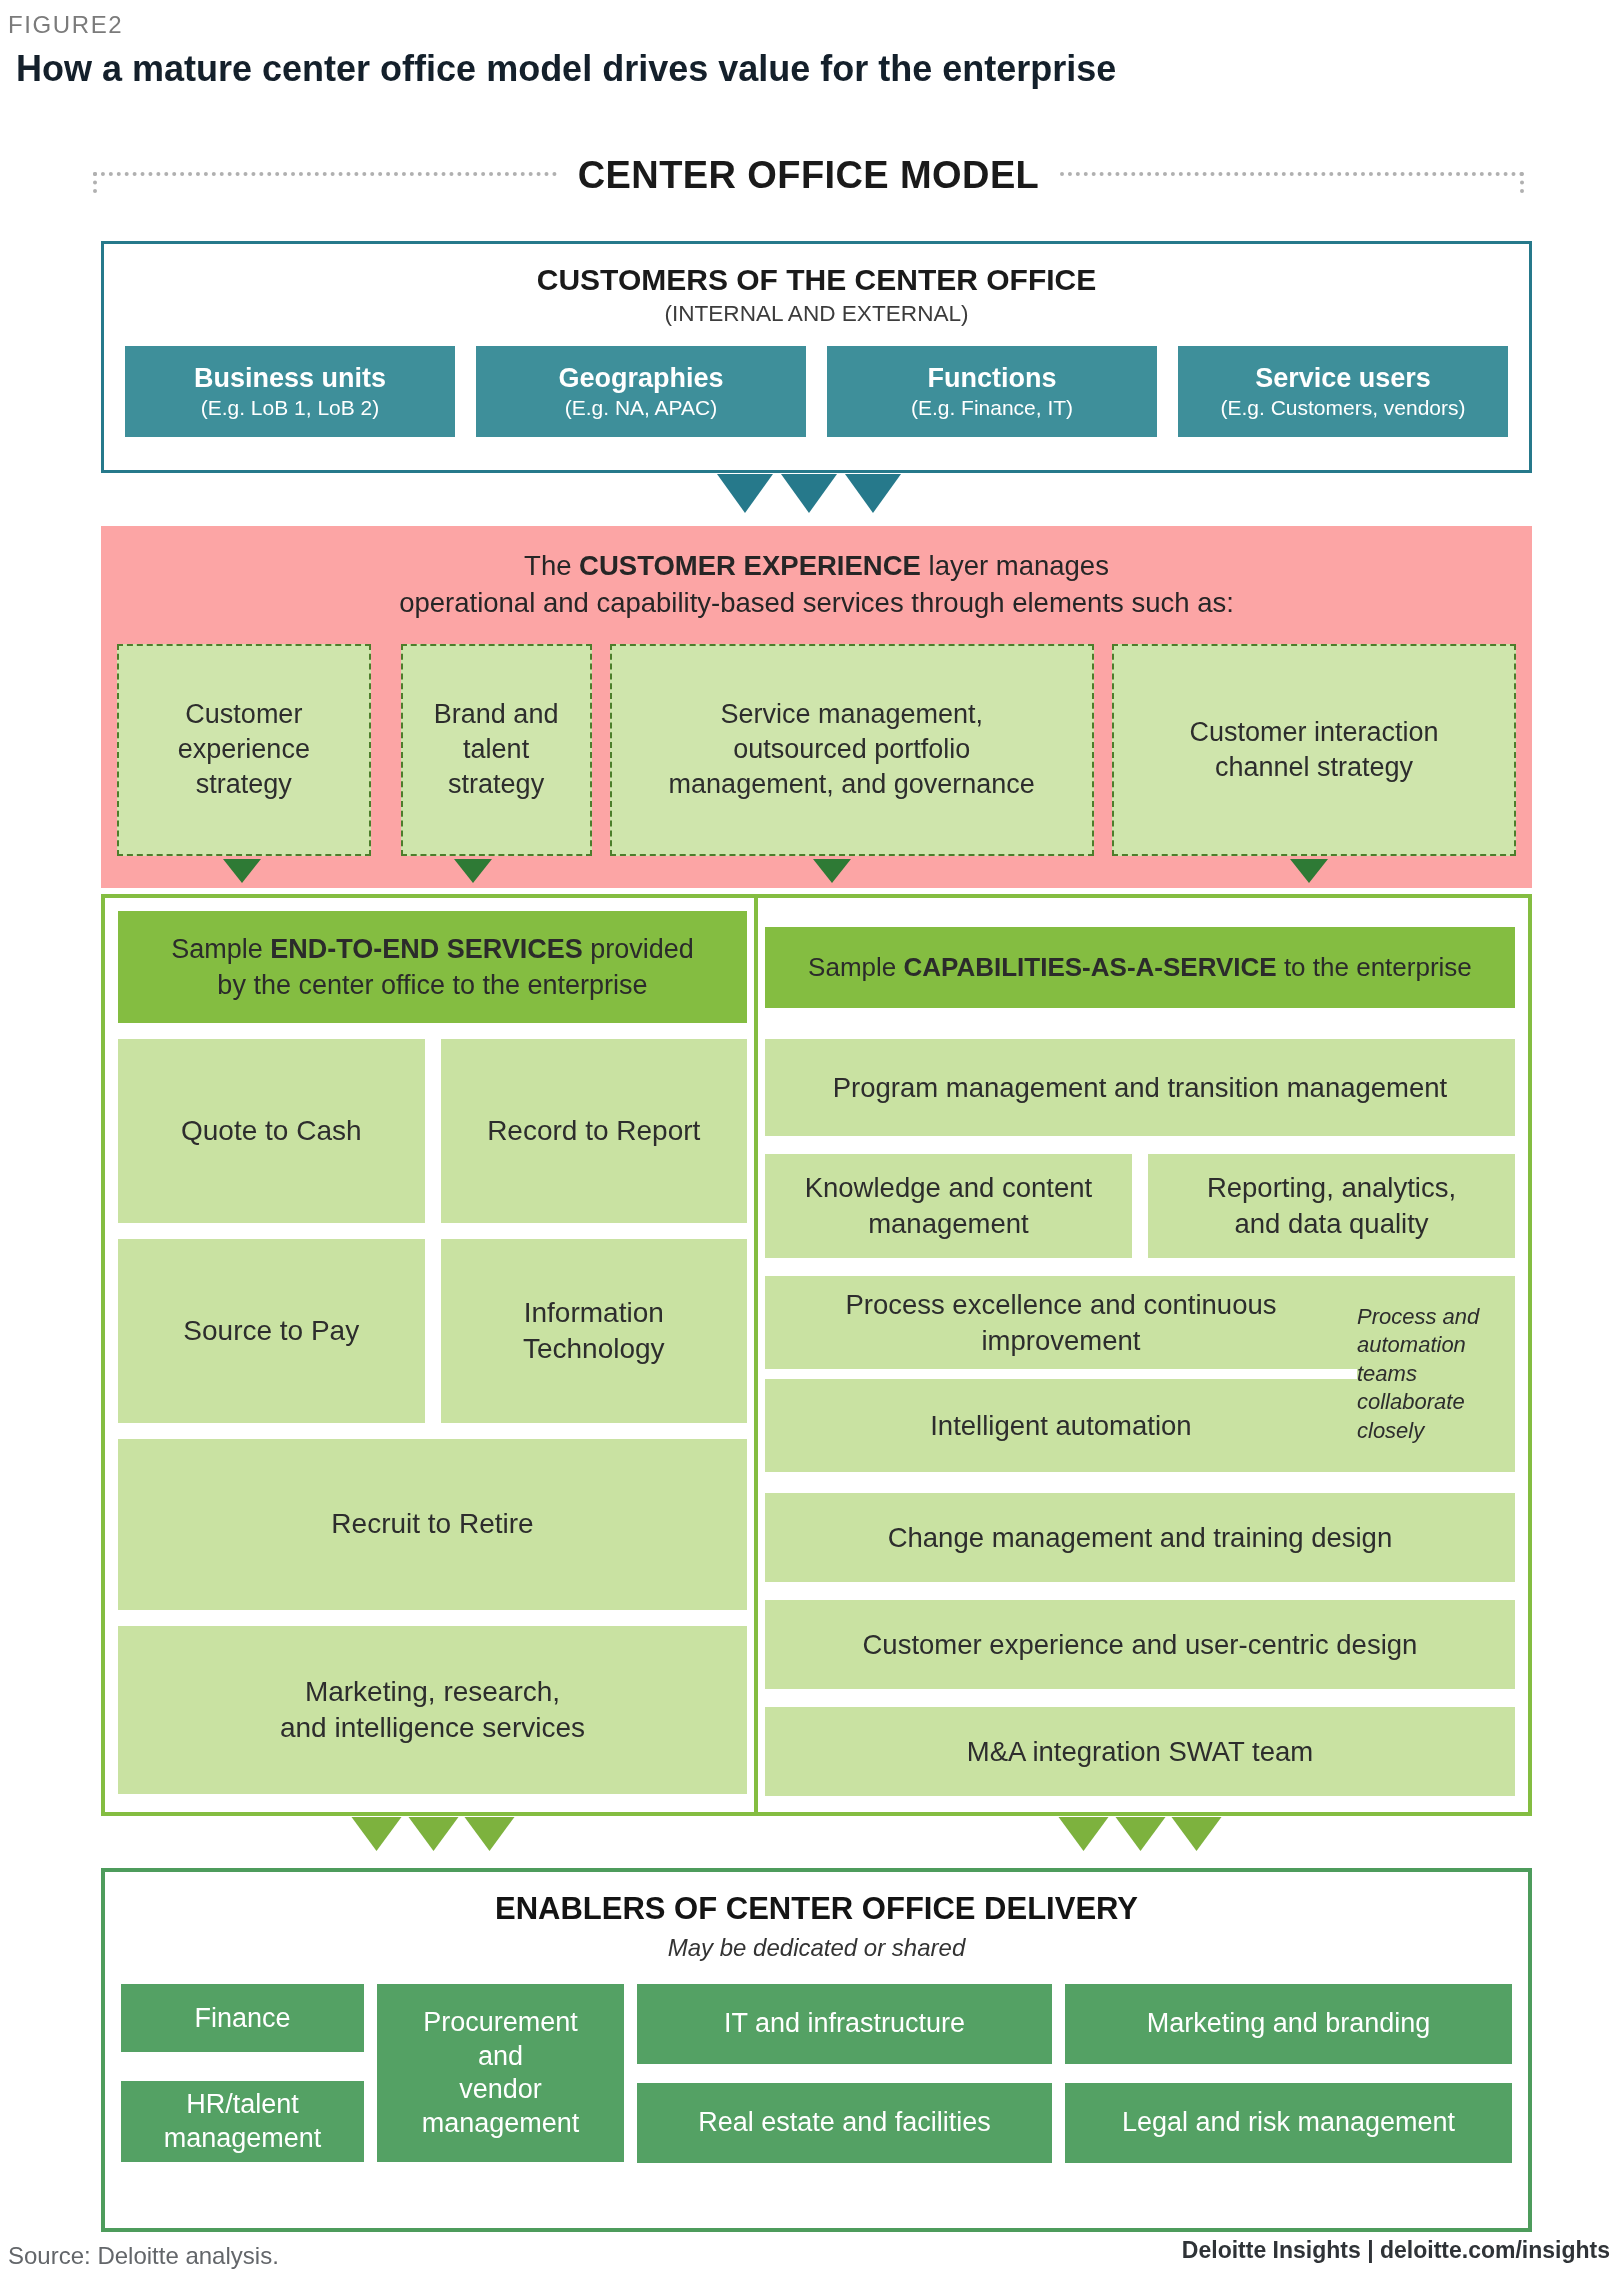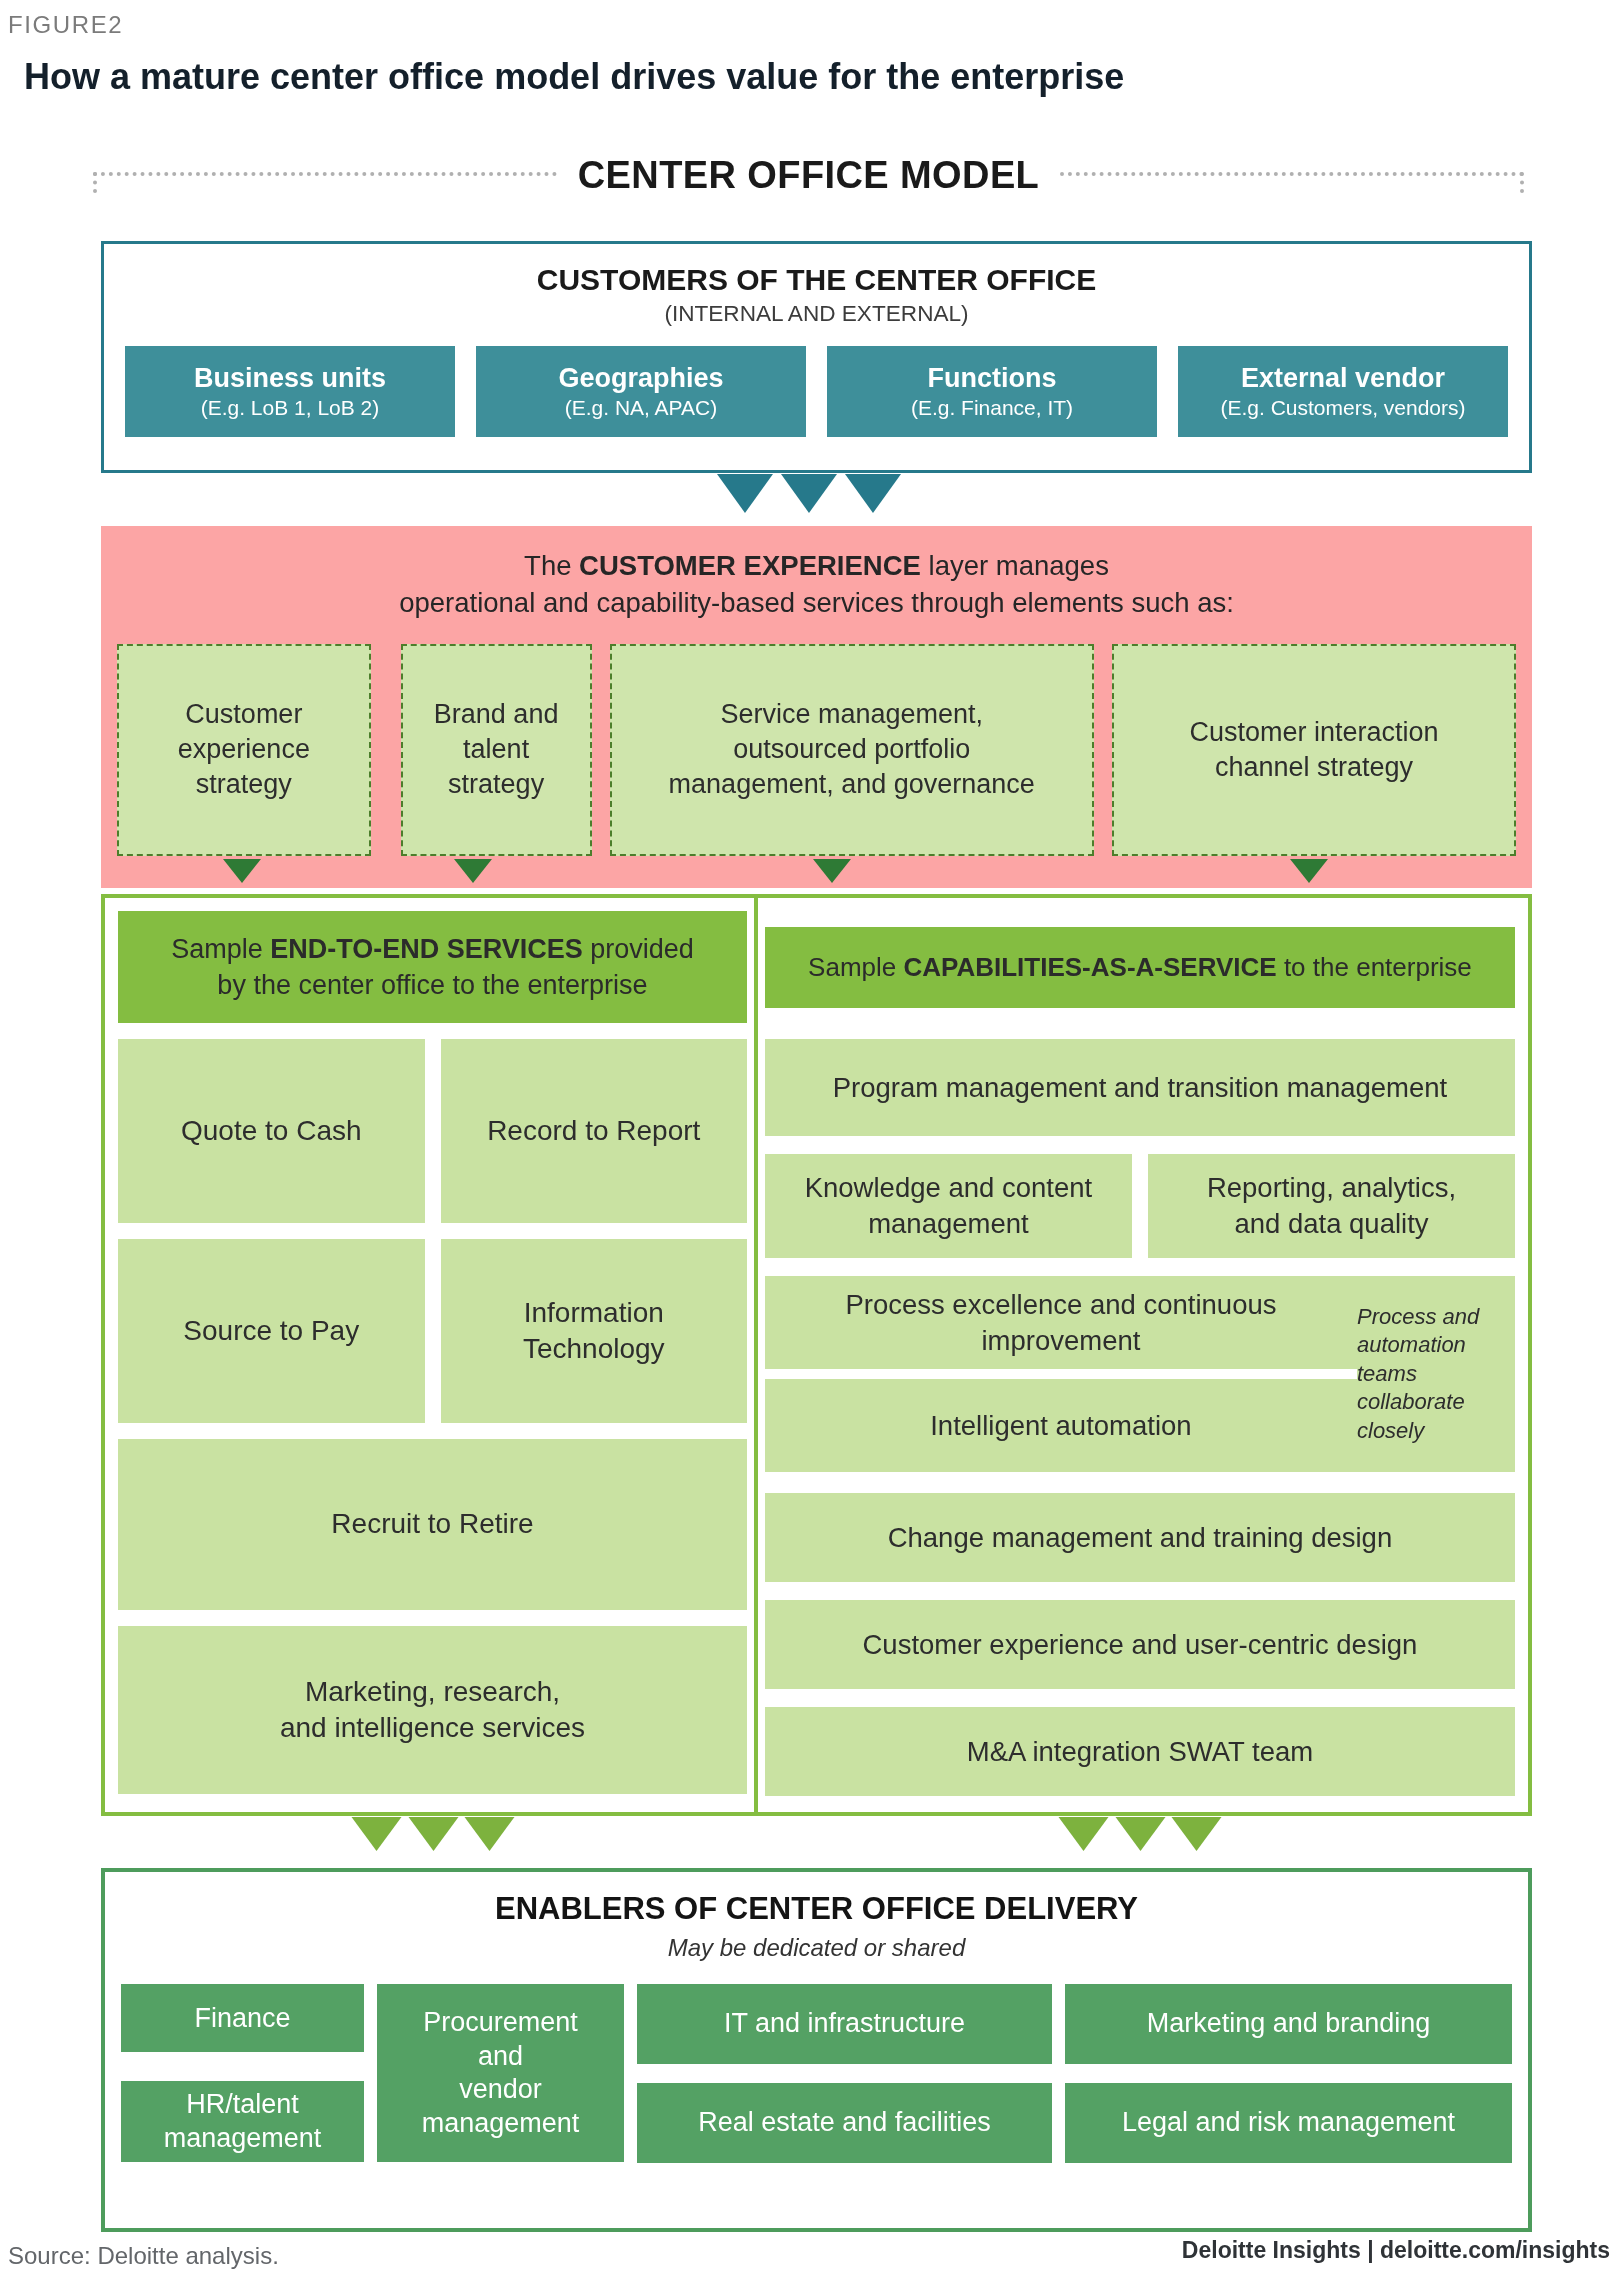--- a/index.html
+++ b/index.html
@@ -4,21 +4,21 @@
 <style>
   html,body{margin:0;padding:0;background:#ffffff;}
   #page{
     position:relative;width:1618px;height:2273px;background:#ffffff;
     font-family:"Liberation Sans","DejaVu Sans",sans-serif;color:#2d2d2d;overflow:hidden;
   }
   .b{font-weight:bold;}
 
   
   .fig-label{position:absolute;left:8px;top:11.3px;font-size:24px;color:#7b7b7b;letter-spacing:1.6px;}
-  .page-title{position:absolute;left:8px;top:40px;margin:16px;font-size:36px;font-weight:bold;color:#14202b;}
+  .page-title{position:absolute;left:8px;top:40px;margin:8px;font-size:36px;font-weight:bold;color:#14202b;}
 
   
   .model-heading-row{position:absolute;left:93px;top:154px;width:1431px;display:flex;align-items:center;gap:21px;}
   .model-heading{font-size:38px;font-weight:bold;color:#1a1a1a;white-space:nowrap;letter-spacing:0.4px;}
   .dot-line{flex:1;height:34px;position:relative;}
   .dot-line::before{content:"";position:absolute;left:0;right:0;top:13px;border-top:4px dotted #b0b0b0;}
   .dot-line.left::after{content:"";position:absolute;left:0;top:13px;height:21px;border-left:4px dotted #b0b0b0;}
   .dot-line.right::after{content:"";position:absolute;right:0;top:13px;height:21px;border-right:4px dotted #b0b0b0;}
 
   
@@ -110,21 +110,21 @@
       </div>
       <div class="customer-card">
         <div class="cc-label">Geographies</div>
         <div class="cc-sub">(E.g. NA, APAC)</div>
       </div>
       <div class="customer-card">
         <div class="cc-label">Functions</div>
         <div class="cc-sub">(E.g. Finance, IT)</div>
       </div>
       <div class="customer-card">
-        <div class="cc-label">External vendor</div>
+        <div class="cc-label">Service users</div>
         <div class="cc-sub">(E.g. Customers, vendors)</div>
       </div>
     </div>
   </section>
 
   <div class="teal-arrows">
     <span class="tri teal"></span>
     <span class="tri teal"></span>
     <span class="tri teal"></span>
   </div>

